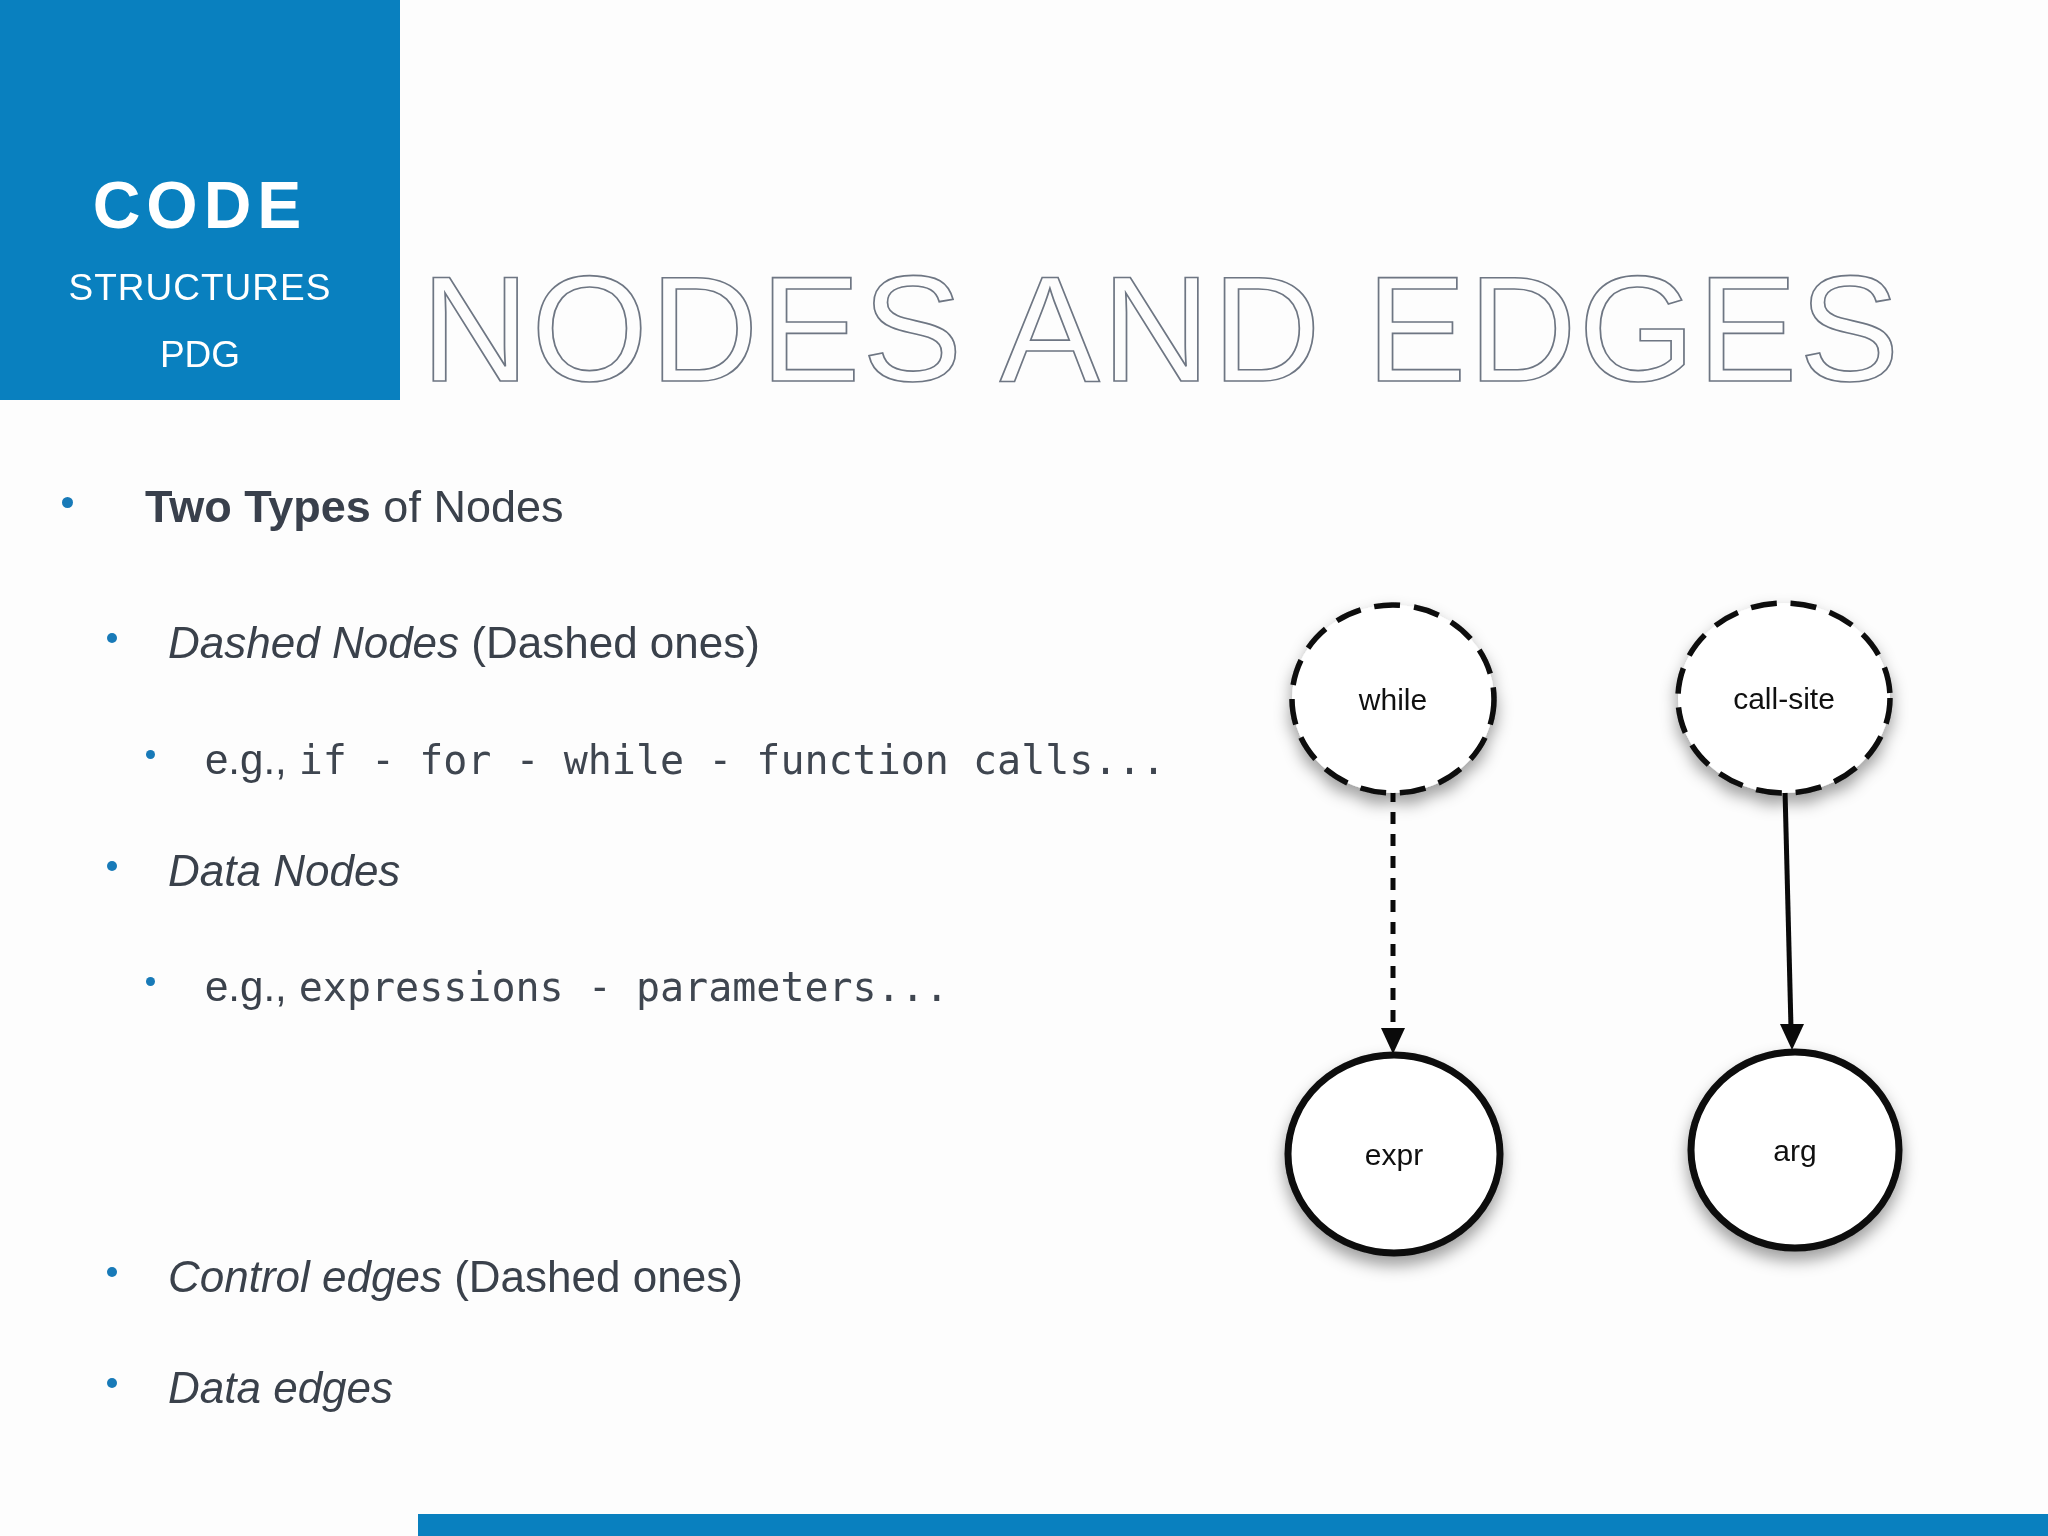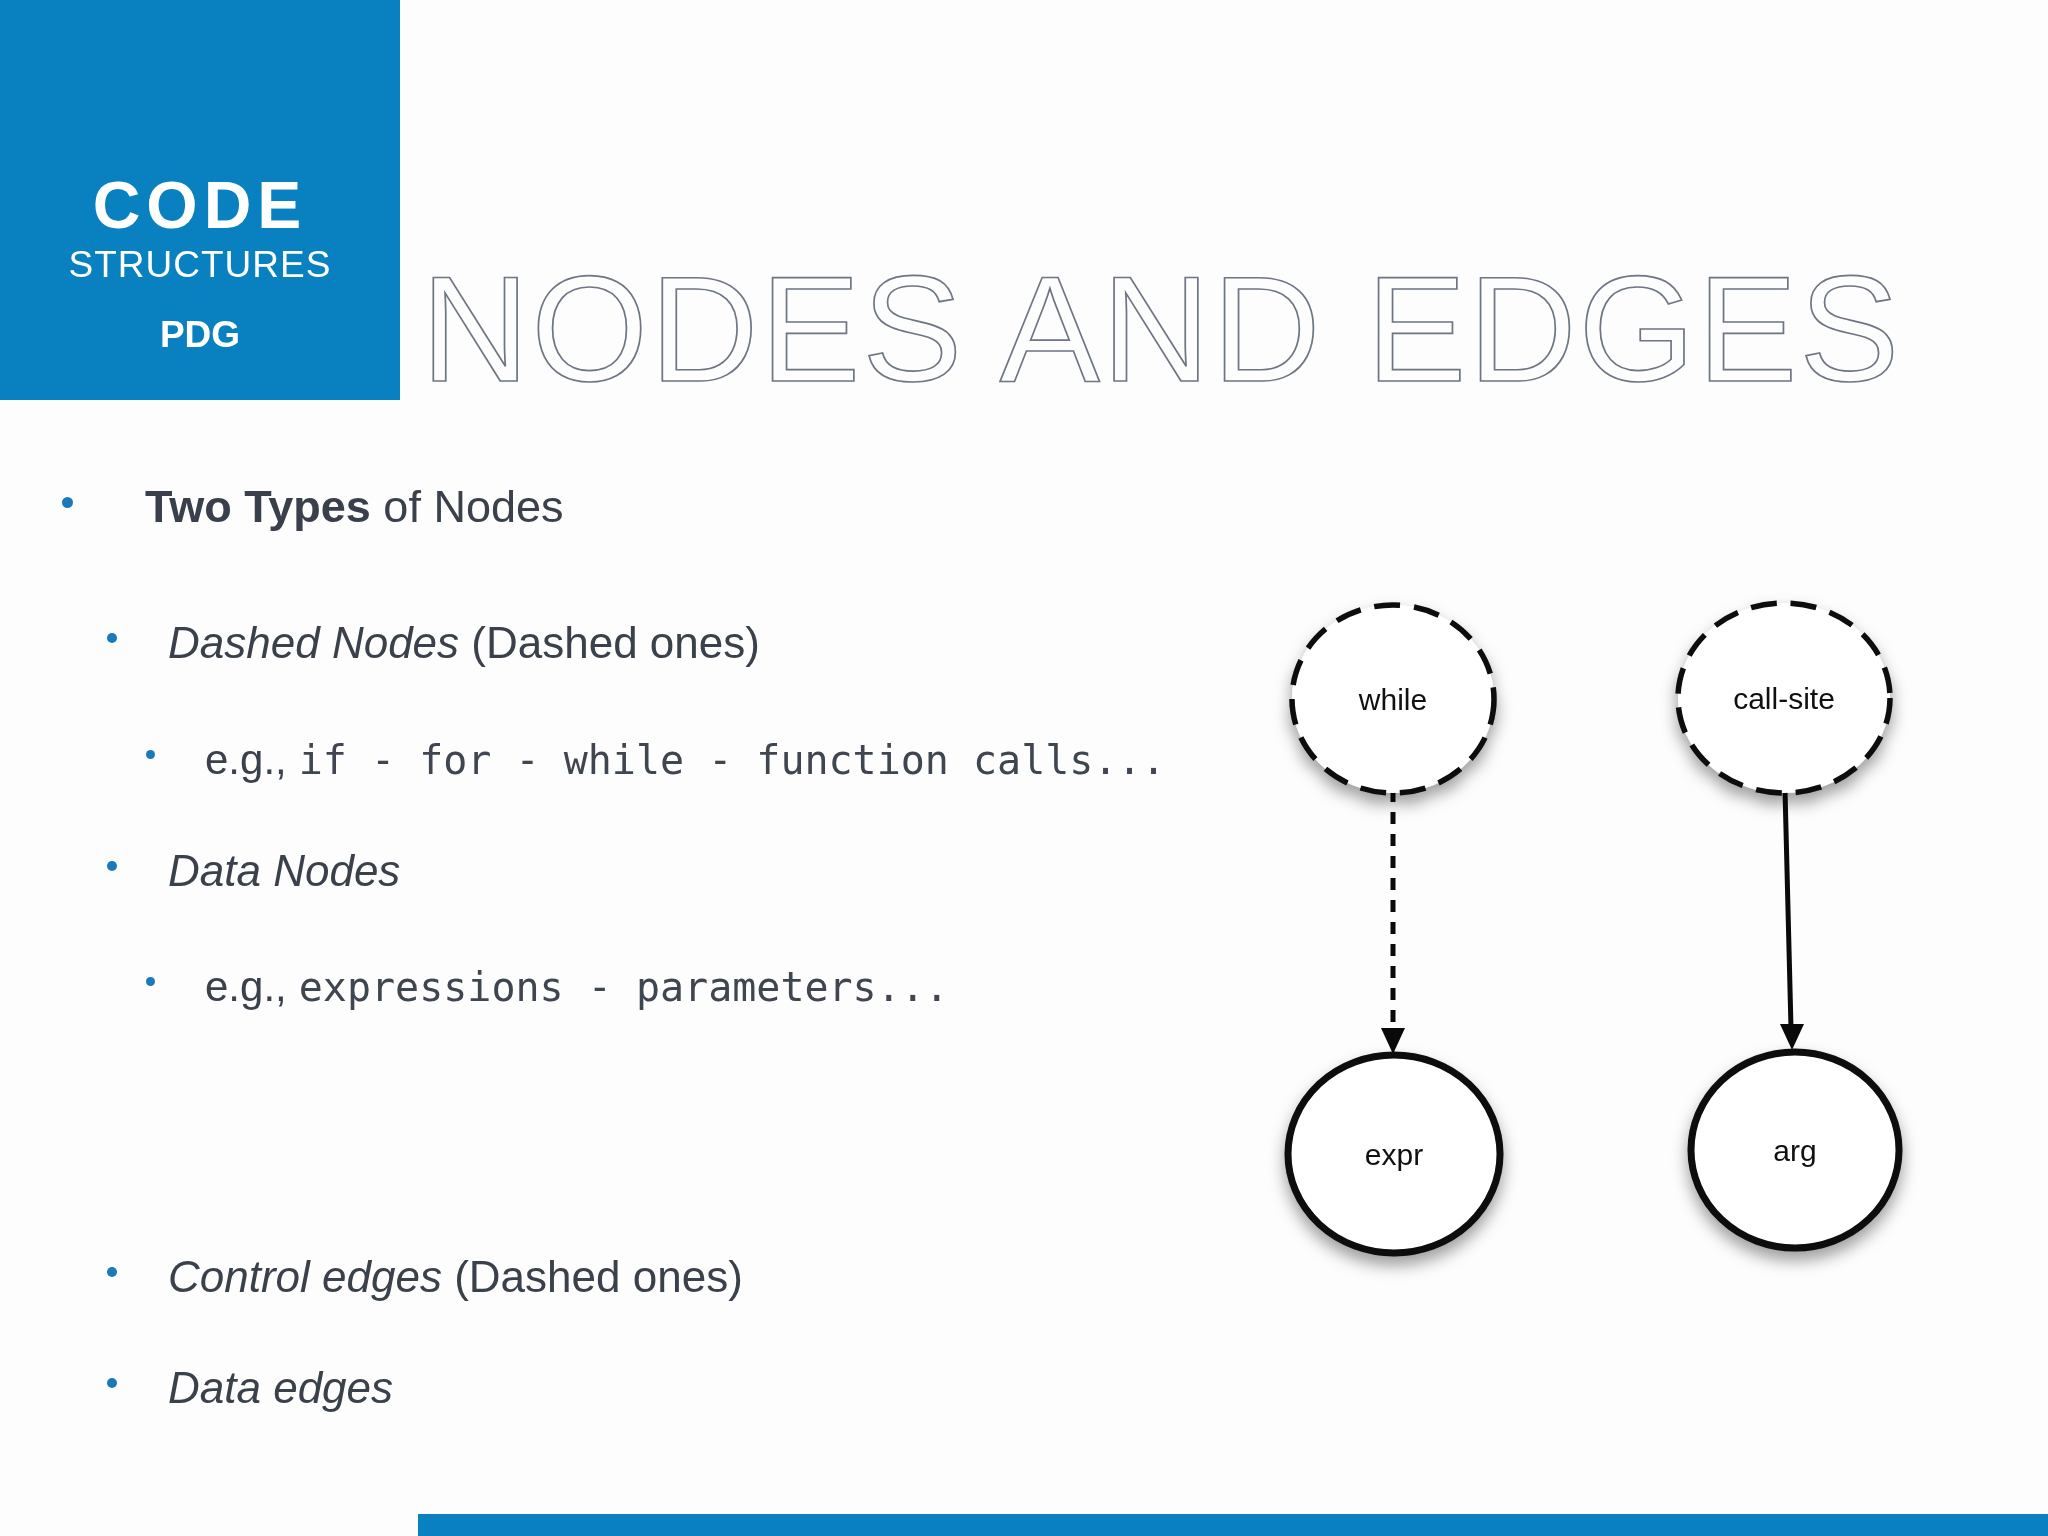--- a/index.html
+++ b/index.html
@@ -10,25 +10,25 @@
     overflow:hidden;
     font-family:"Liberation Sans", sans-serif;
     color:#3a414b;
   }
   
   .brand-box{
     position:absolute;left:0;top:0;width:400px;height:400px;
     background:#0980bf;
     display:flex;flex-direction:column;align-items:center;
     padding-top:168px;box-sizing:border-box;
-    color:#ffffff;text-align:center;
+    color:#ffffff;text-align:center;gap:23px;
   }
   .brand-code{font-size:66px;font-weight:700;letter-spacing:6px;line-height:74px;}
   .brand-structures{font-size:37px;font-weight:400;letter-spacing:1px;line-height:46px;}
-  .brand-pdg{font-size:37px;font-weight:700;line-height:42px;margin-top:26px;}
+  .brand-pdg{font-size:37px;font-weight:400;line-height:42px;}
   
   .title{
     position:absolute;left:405px;top:238px;margin:16px;
     font-size:150px;font-weight:100;letter-spacing:2px;line-height:150px;
     white-space:nowrap;
     color:#6e7683;
     -webkit-text-fill-color:transparent;
     -webkit-text-stroke:1.7px #6e7683;
   }
   

